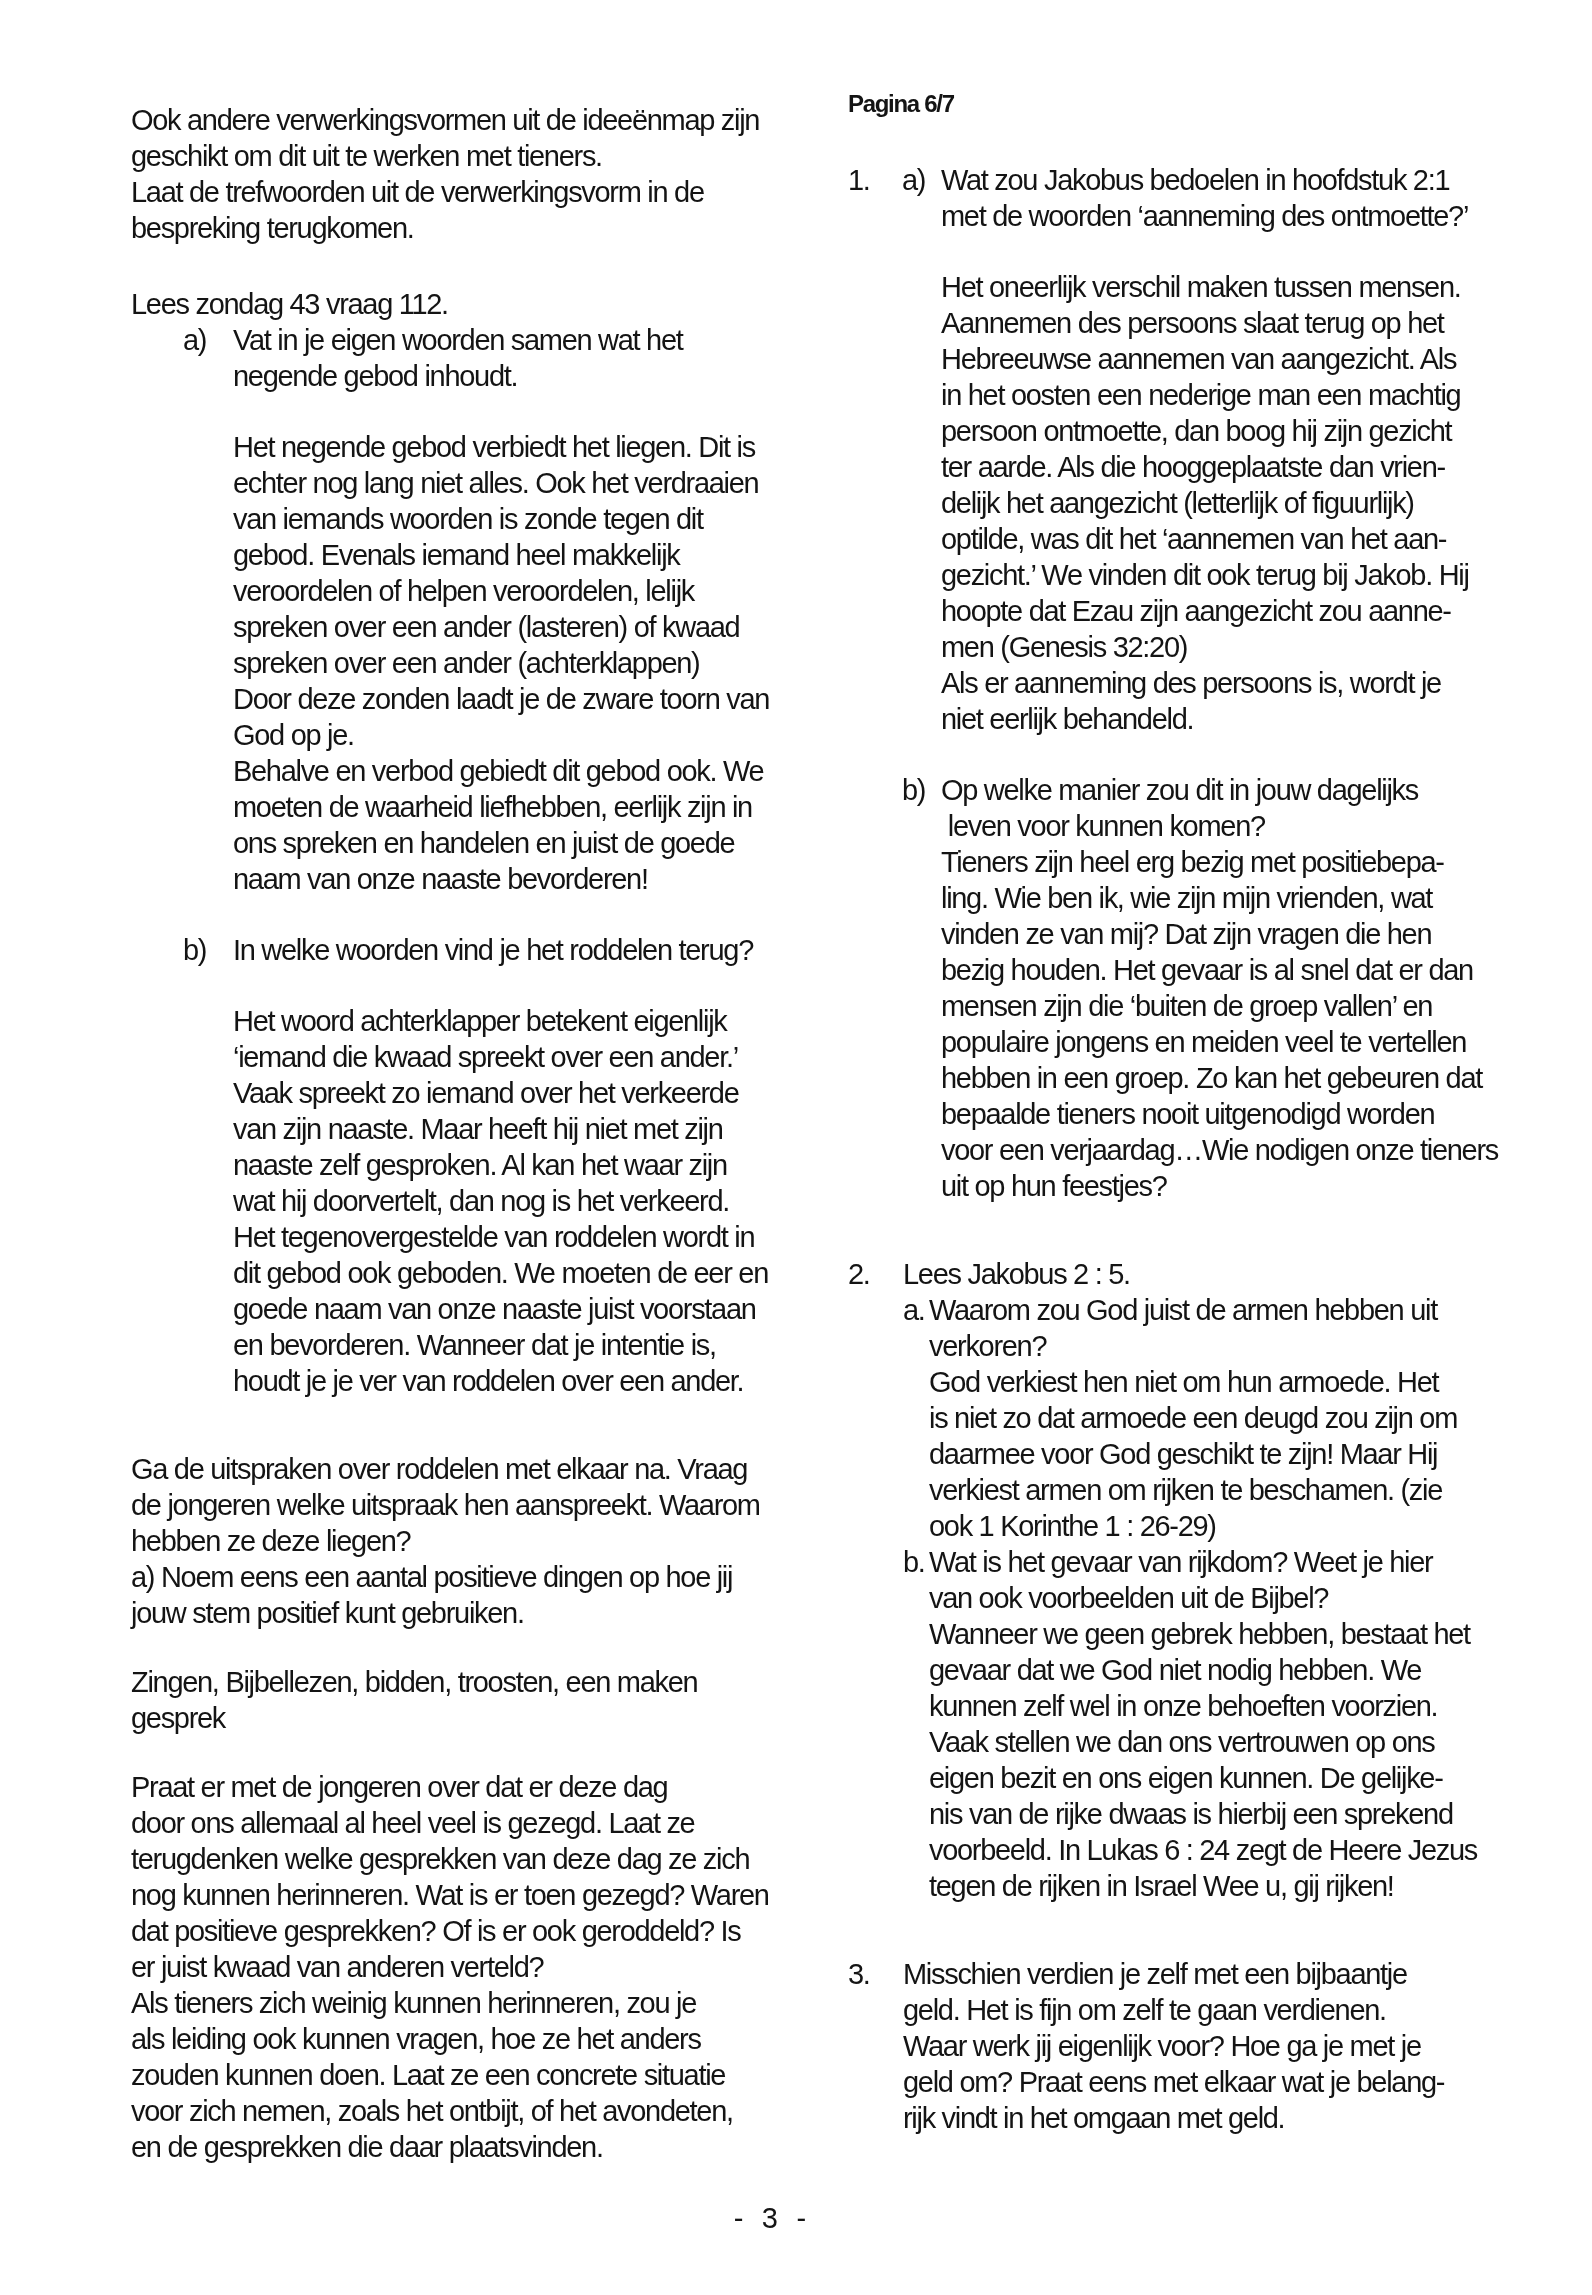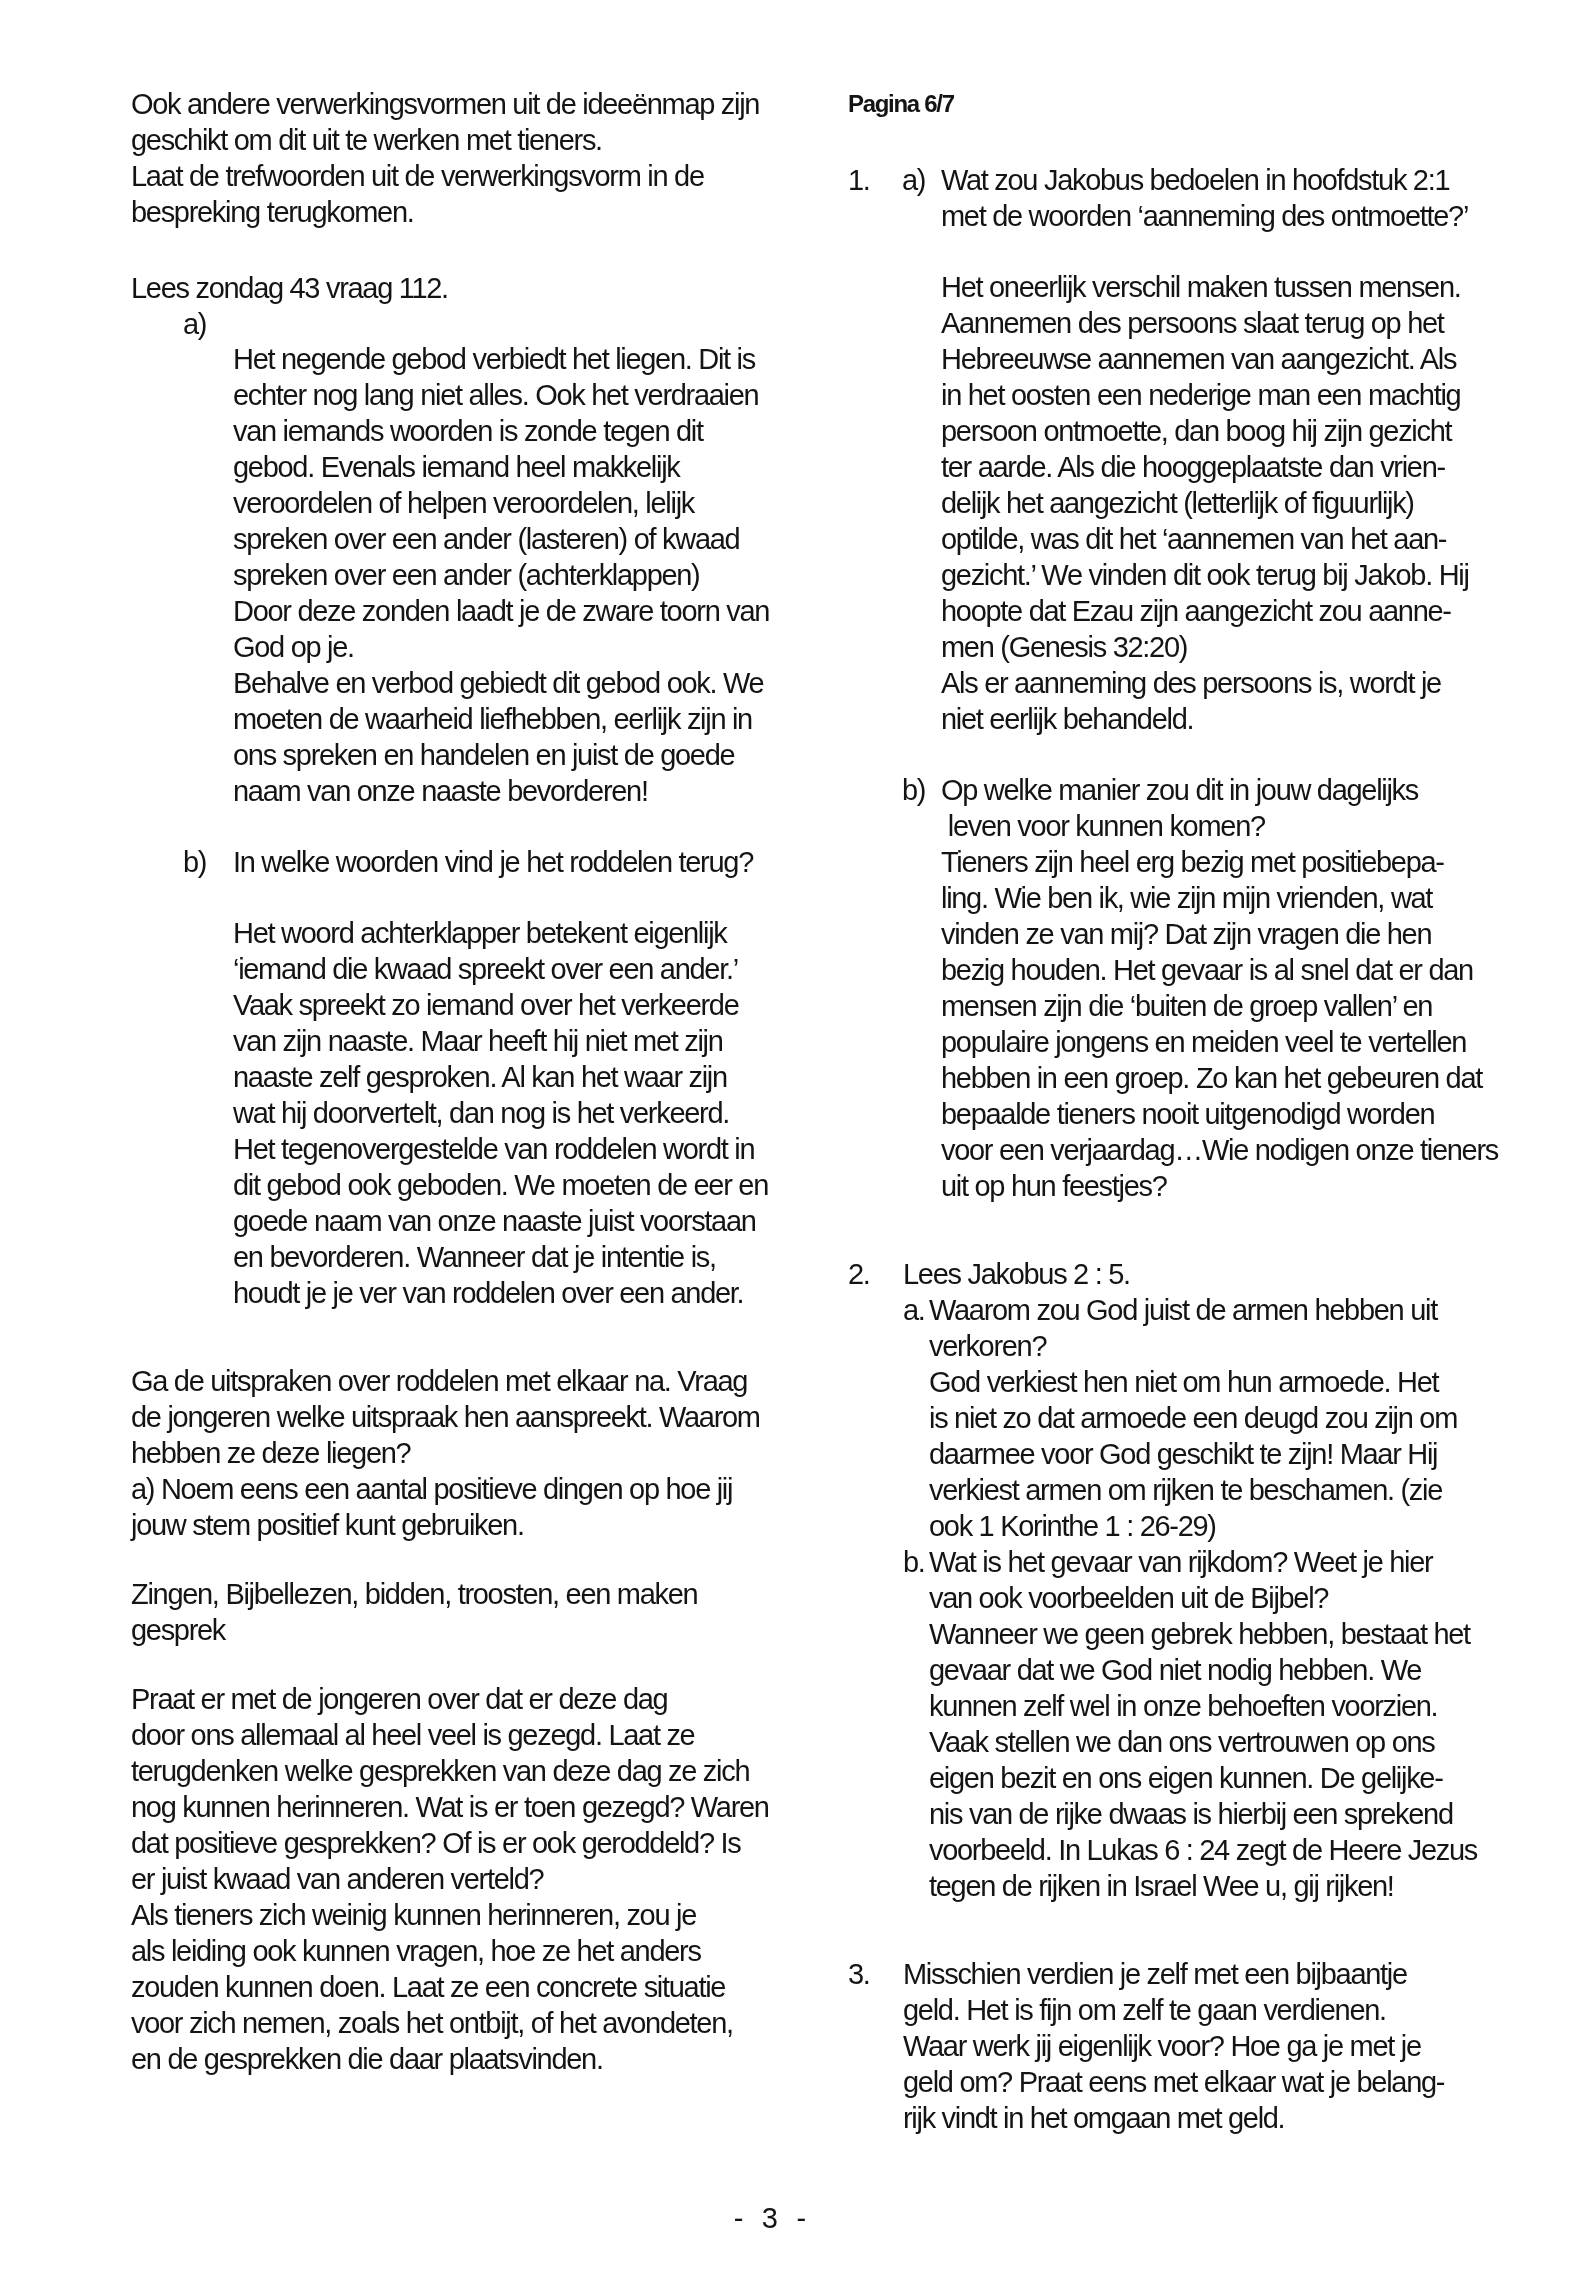--- a/index.html
+++ b/index.html
@@ -5,21 +5,21 @@
   html,body { margin:0; padding:0; background:#e8e8e8; }
   .page {
     position:relative;
     width:1592px; height:2295px;
     background:#ffffff;
     font-family:"Liberation Sans", sans-serif;
     color:#141414;
     overflow:hidden;
   }
   .col { position:absolute; top:86px; }
-  .col-left  { left:131px; width:729px; }
+  .col-left  { left:131px; width:729px;margin-top:16px; }
   .col-right { left:848px; width:729px; }
 
   .blk, .marker {
     margin:0;
     font-size:29px;
     line-height:36px;
     letter-spacing:-1.3px;
     white-space:pre-wrap;
   }
   .page-head {
@@ -68,20 +68,22 @@
     <p class="blk mb-para">Ook andere verwerkingsvormen uit de ideeënmap zijn
 geschikt om dit uit te werken met tieners.
 Laat de trefwoorden uit de verwerkingsvorm in de
 bespreking terugkomen.</p>
 
     <p class="blk">Lees zondag 43 vraag 112.</p>
 
     <div class="row l-row mb-item">
       <span class="marker">a)</span>
       <div class="cell">
+        <p class="blk">Vat in je eigen woorden samen wat het
+negende gebod inhoudt.</p>
         <p class="blk mt-blank">Het negende gebod verbiedt het liegen. Dit is
 echter nog lang niet alles. Ook het verdraaien
 van iemands woorden is zonde tegen dit
 gebod. Evenals iemand heel makkelijk
 veroordelen of helpen veroordelen, lelijk
 spreken over een ander (lasteren) of kwaad
 spreken over een ander (achterklappen)
 Door deze zonden laadt je de zware toorn van
 God op je.
 Behalve en verbod gebiedt dit gebod ook. We

